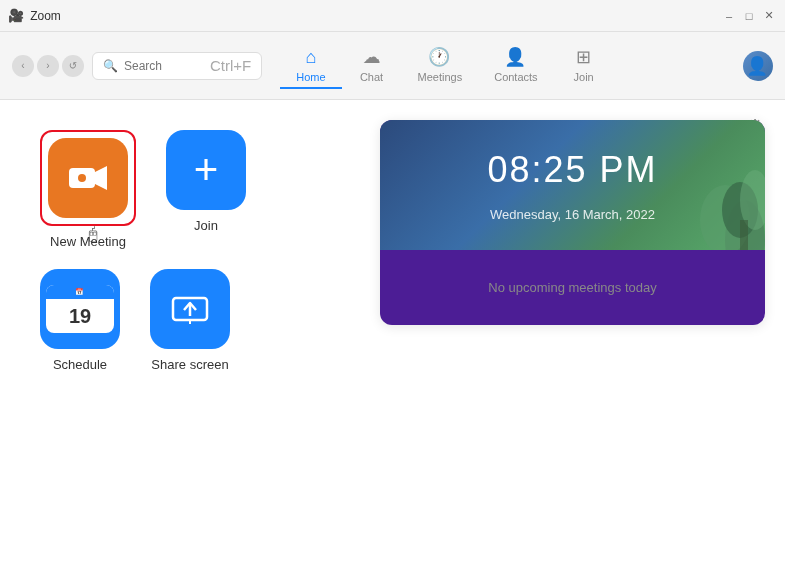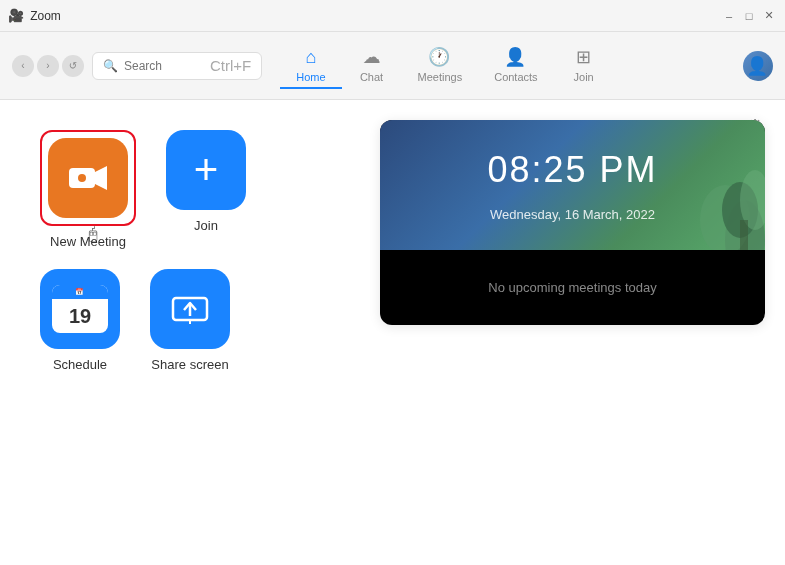--- a/index.html
+++ b/index.html
@@ -208,21 +208,21 @@
 
     
     .meeting-panel {
       flex: 1;
       padding: 20px;
       display: flex;
       flex-direction: column;
     }
 
     .meeting-card {
-      background: #000000;
+      background: #4c1d95;
       border-radius: 12px;
       box-shadow: 0 2px 12px rgba(0,0,0,0.1);
       overflow: hidden;
       width: 100%;
     }
     .meeting-card-image {
       width: 100%;
       height: 130px;
       background: linear-gradient(135deg, #2c4a7c 0%, #3a6ea8 40%, #4a8c5c 70%, #5aac6c 100%);
       display: flex;
@@ -337,21 +337,21 @@
         <div class="action-icon-wrap blue" style="font-size:42px;font-weight:200;color:white;">+</div>
         <span class="action-label">Join</span>
       </div>
     </div>
 
     <div class="actions-row">
 
       <div class="action-item">
         <div class="action-icon-wrap blue">
 
-          <div style="width:56px;height:48px;background:white;border-radius:8px;overflow:hidden;display:flex;flex-direction:column;">
+          <div style="width:68px;height:48px;background:white;border-radius:8px;overflow:hidden;display:flex;flex-direction:column;">
             <div style="background:#1a84ff;height:14px;display:flex;align-items:center;justify-content:center;">
               <span style="font-size:7px;color:white;">📅</span>
             </div>
             <div style="flex:1;display:flex;align-items:center;justify-content:center;font-size:20px;font-weight:bold;color:#333;">19</div>
           </div>
         </div>
         <span class="action-label">Schedule</span>
       </div>
 
       <div class="action-item">

